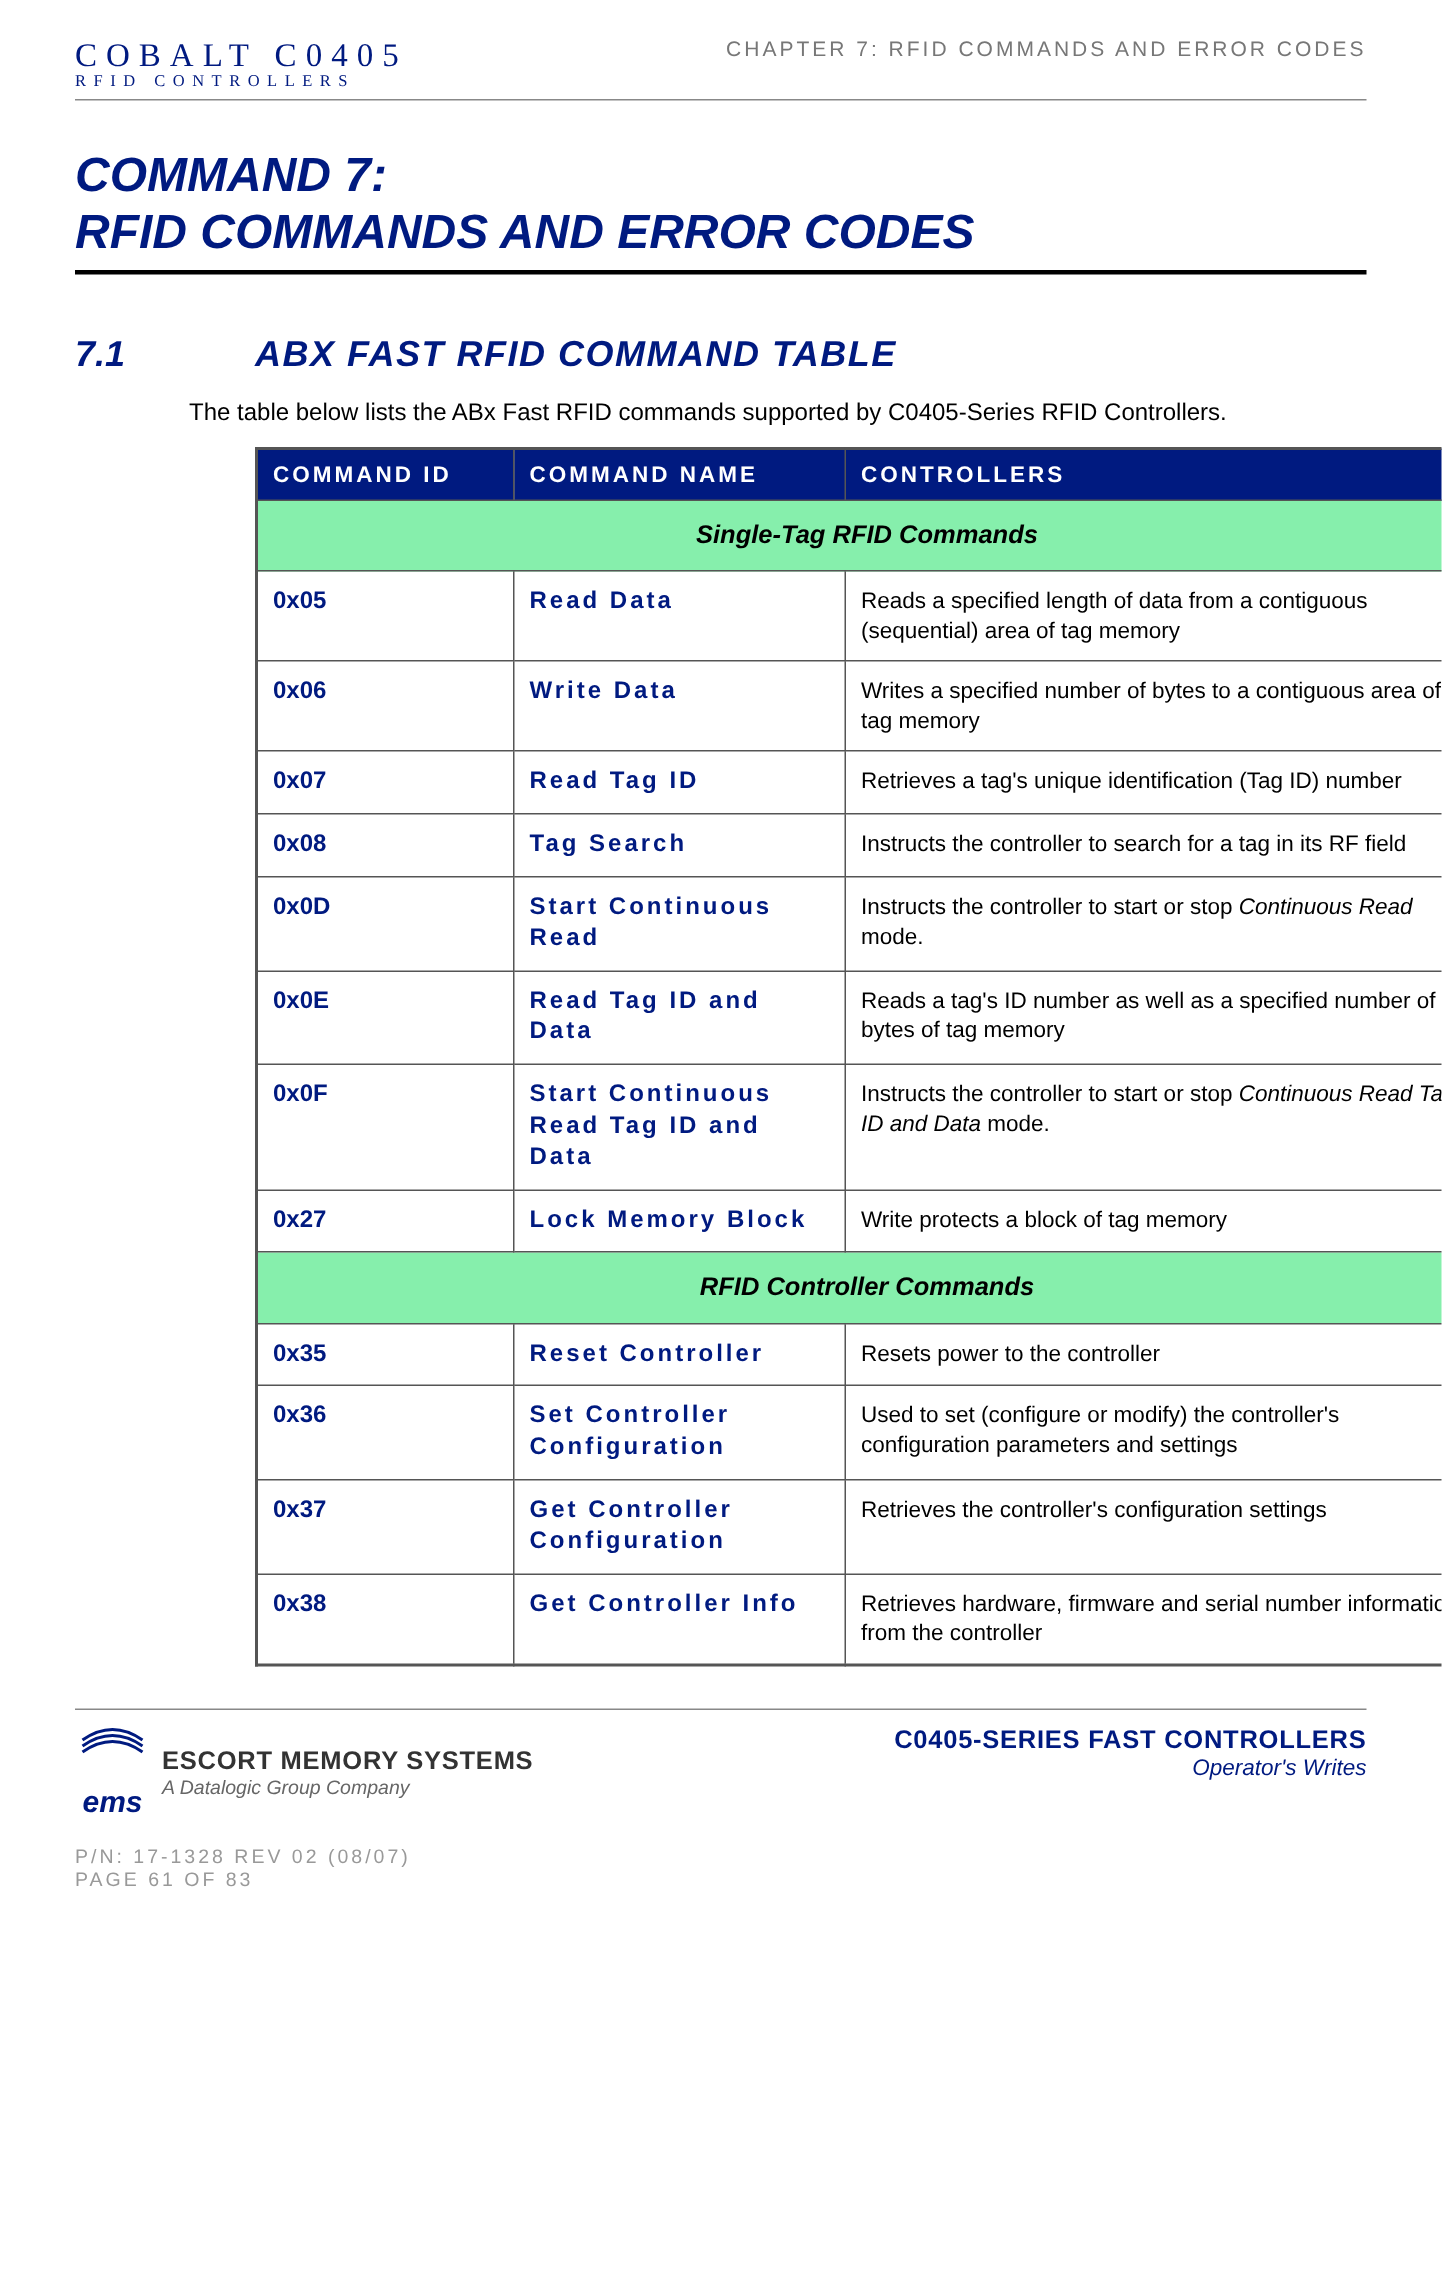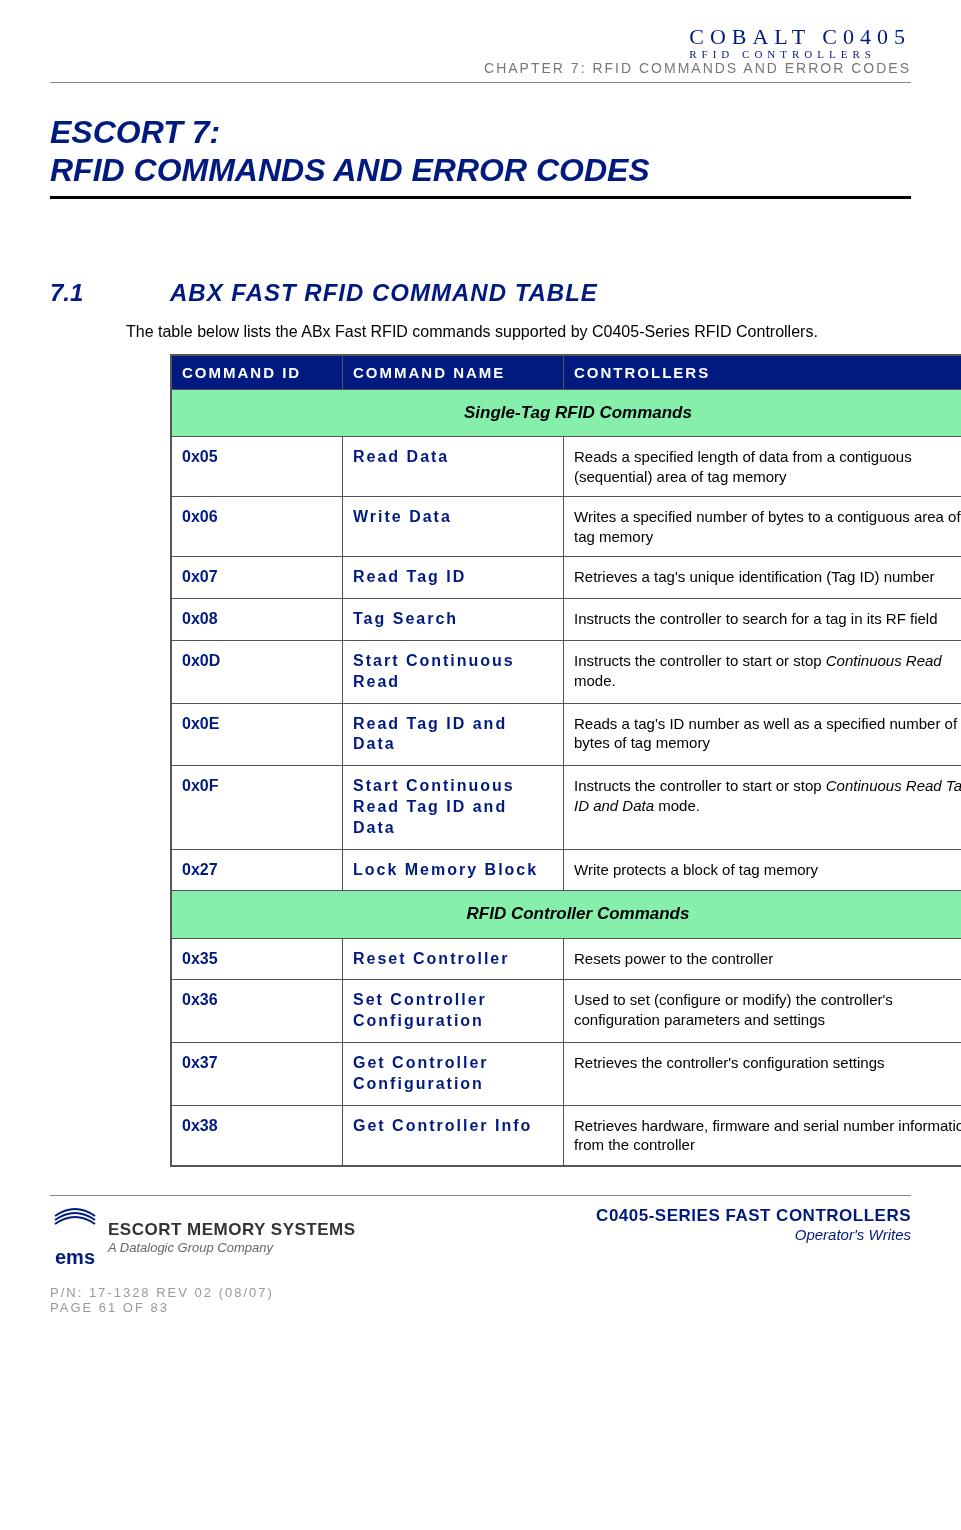--- a/index.html
+++ b/index.html
@@ -10,25 +10,24 @@
     color: #000;
     width: 961px;
   }
   .page {
     padding: 24px 50px 10px 50px;
     box-sizing: border-box;
   }
   .top-header {
     display: flex;
     justify-content: space-between;
-    align-items: flex-end;
+    align-items: flex-start;
     border-bottom: 1px solid #888;
     padding-bottom: 6px;
     margin-bottom: 30px;
-    flex-direction: column;
   }
   .logo {
     font-family: "Times New Roman", serif;
     letter-spacing: 6px;
     color: #001a80;
   }
   .logo-top {
     font-size: 22px;
     font-weight: normal;
   }
@@ -63,21 +62,20 @@
     margin-bottom: 14px;
   }
   .section-number {
     font-family: Verdana, Arial, sans-serif;
     font-size: 24px;
     font-weight: bold;
     font-style: italic;
     color: #001a80;
     width: 120px;
     flex-shrink: 0;
-    margin-top: 40px;
   }
   .section-title {
     font-family: Verdana, Arial, sans-serif;
     font-size: 24px;
     font-weight: bold;
     font-style: italic;
     color: #001a80;
     letter-spacing: 1px;
   }
   .body-text {
@@ -145,20 +143,21 @@
   .footer-left {
     display: flex;
     align-items: center;
     gap: 8px;
   }
   .ems-logo {
     text-align: center;
   }
   .ems-arc {
     font-family: Arial, sans-serif;
+    font-style: italic;
     font-weight: bold;
     color: #001a80;
     font-size: 20px;
   }
   .escort {
     font-family: Arial, sans-serif;
   }
   .escort-top {
     font-weight: bold;
     font-size: 17px;
@@ -201,21 +200,21 @@
 
   <div class="top-header">
     <div class="logo">
       <div class="logo-top">COBALT C0405</div>
       <div class="logo-bottom">RFID CONTROLLERS</div>
     </div>
     <div class="chapter-ref">CHAPTER 7: RFID COMMANDS AND ERROR CODES</div>
   </div>
 
   <div class="chapter-title">
-    <div class="chapter-title-text">ESCORT 7:</div>
+    <div class="chapter-title-text">COMMAND 7:</div>
     <div class="chapter-title-text">RFID COMMANDS AND ERROR CODES</div>
   </div>
 
   <div class="section-row">
     <div class="section-number">7.1</div>
     <div class="section-title">ABX FAST RFID COMMAND TABLE</div>
   </div>
 
   <div class="body-text">The table below lists the ABx Fast RFID commands supported by C0405-Series RFID Controllers.</div>
 

